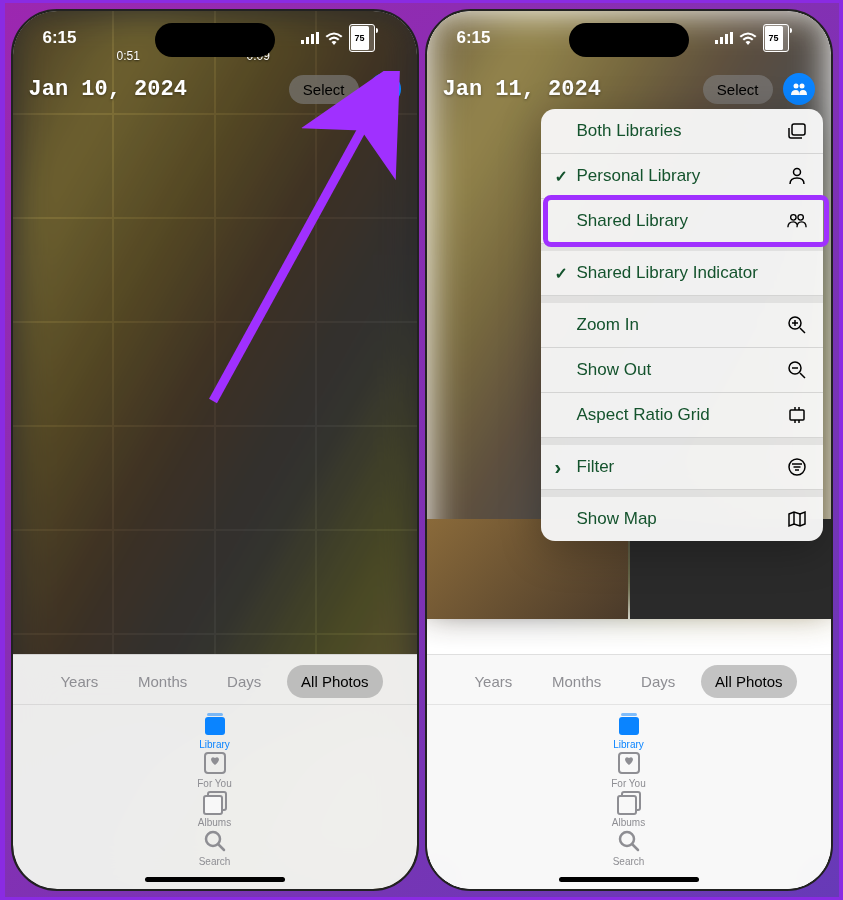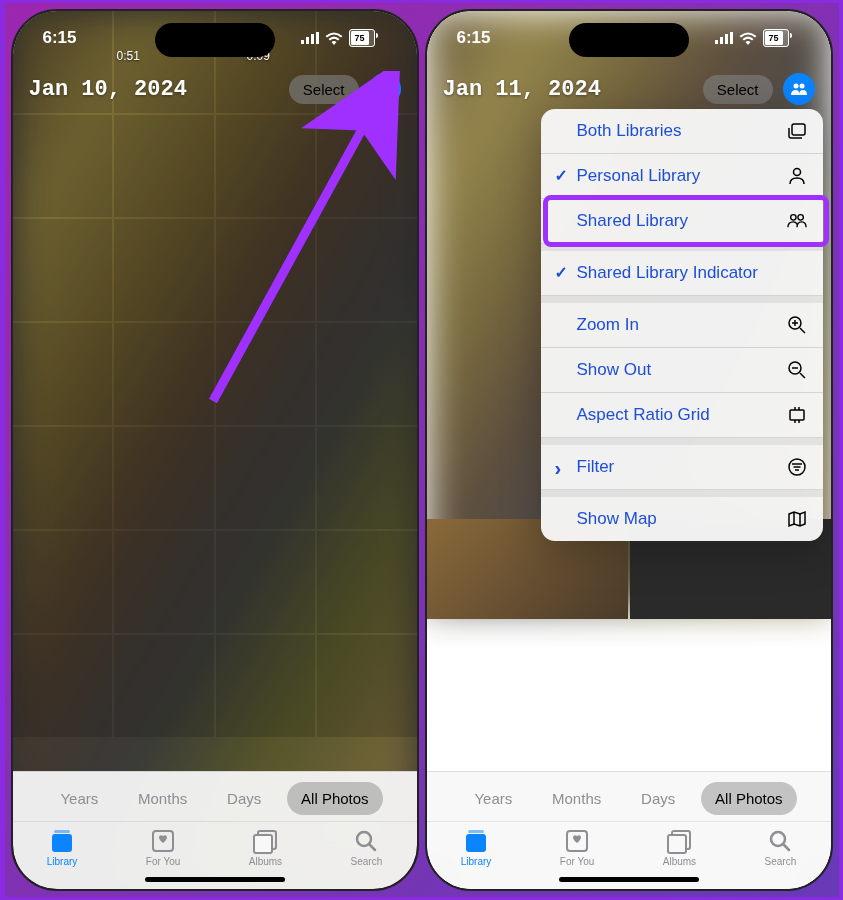--- a/index.html
+++ b/index.html
@@ -7,21 +7,21 @@
 .container { display: flex; gap: 6px; padding: 6px; background: linear-gradient(135deg, #9c27b0, #673ab7); }
 .phone { width: 408px; height: 882px; background: #000; border-radius: 46px; position: relative; overflow: hidden; border: 2px solid #222; }
 .phone-inner { position: absolute; inset: 0; border-radius: 44px; overflow: hidden; background: #fff; }
 .notch { position: absolute; top: 12px; left: 50%; transform: translateX(-50%); width: 120px; height: 34px; background: #000; border-radius: 20px; z-index: 20; }
 
 .status-bar { position: absolute; top: 0; left: 0; right: 12px; height: 54px; display: flex; justify-content: space-between; align-items: center; padding: 0 30px; z-index: 15; color: #fff; }
 .status-time { font-size: 17px; font-weight: 600; }
 .status-icons { display: flex; gap: 6px; align-items: center; }
 .status-icons svg { display: block; }
 .battery { display: flex; align-items: center; gap: 2px; }
-.battery-body { width: 26px; height: 18px; border: 1.5px solid #fff; border-radius: 3px; position: relative; background: rgba(255,255,255,0.2); }
+.battery-body { width: 26px; height: 28px; border: 1.5px solid #fff; border-radius: 3px; position: relative; background: rgba(255,255,255,0.2); }
 .battery-body::after { content: ""; position: absolute; right: -4px; top: 3px; width: 2px; height: 5px; background: #fff; border-radius: 0 2px 2px 0; }
 .battery-fill { position: absolute; left: 1px; top: 1px; bottom: 1px; width: 75%; background: #fff; border-radius: 1.5px; display: flex; align-items: center; justify-content: center; font-size: 9px; font-weight: 700; color: #000; }
 
 .photo-grid { position: absolute; inset: 0; background: #333; }
 .grid-blur { position: absolute; inset: 0; background: linear-gradient(120deg, #5a4a2a 0%, #8a7a3a 15%, #6a5a2a 30%, #4a3a2a 45%, #3a3a3a 60%, #5a5a2a 75%, #7a6a3a 90%); filter: blur(18px); opacity: 0.9; }
 .grid-cells { position: absolute; inset: 0; display: grid; grid-template-columns: repeat(4, 1fr); grid-auto-rows: 102px; gap: 2px; }
 .grid-cells div { background: rgba(0,0,0,0.15); }
 
 .header { position: absolute; top: 58px; left: 0; right: 0; padding: 4px 16px; display: flex; justify-content: space-between; align-items: center; z-index: 10; }
 .date-title { color: #fff; font-size: 22px; font-weight: 700; text-shadow: 0 1px 3px rgba(0,0,0,0.4); font-family: Liberation Mono, monospace; }
@@ -31,35 +31,35 @@
 .person-btn svg { fill: #fff; }
 
 .video-dur { position: absolute; color: #fff; font-size: 12px; font-weight: 500; text-shadow: 0 1px 2px rgba(0,0,0,0.6); z-index: 5; }
 
 .arrow { position: absolute; z-index: 12; pointer-events: none; }
 
 .bottom-area { position: absolute; bottom: 0; left: 0; right: 0; background: rgba(248,248,248,0.94); backdrop-filter: blur(20px); border-top: 0.5px solid rgba(0,0,0,0.1); z-index: 10; padding-top: 10px; }
 .segmented { display: flex; justify-content: space-around; padding: 0 28px; margin-bottom: 6px; }
 .seg-item { padding: 8px 14px; font-size: 15px; color: #8e8e93; font-weight: 500; border-radius: 18px; }
 .seg-item.active { background: rgba(130,130,130,0.45); color: #000000; }
-.tabbar { display: flex; justify-content: space-around; padding: 6px 0 2px; border-top: 0.5px solid rgba(0,0,0,0.08); }
+.tabbar { display: flex; justify-content: space-around; padding: 6px 0 2px; border-top: 0.5px solid rgba(0,0,0,0.08); flex-direction: column; }
 .tab { display: flex; flex-direction: column; align-items: center; gap: 2px; font-size: 10px; color: #8e8e93; }
 .tab.active { color: #0a84ff; }
 .tab svg { width: 28px; height: 26px; }
 .home-ind { width: 140px; height: 5px; background: #000; border-radius: 3px; margin: 8px auto 7px; }
 
 
 .phone-right .photo-grid { background: #fff; }
 .phone-right .grid-blur { top: 0; bottom: 280px; }
 .photo-thumbs { position: absolute; left: 0; right: 0; top: 508px; height: 100px; display: flex; gap: 2px; }
 .photo-thumbs .th { flex: 1; background: linear-gradient(135deg, #8a6a3a, #4a3a2a); }
 .photo-thumbs .th2 { background: #2a2a2a; }
 
 .popover { position: absolute; top: 98px; right: 8px; width: 282px; background: rgba(248,248,248,0.96); backdrop-filter: blur(30px); border-radius: 14px; z-index: 18; box-shadow: 0 10px 40px rgba(0,0,0,0.25); overflow: hidden; }
-.pop-item { display: flex; justify-content: space-between; padding: 12px 16px; font-size: 17px; color: #1d4ed8; border-bottom: 0.5px solid rgba(0,0,0,0.12); position: relative; }
+.pop-item { display: flex; align-items: center; justify-content: space-between; padding: 12px 16px; font-size: 17px; color: #14532d; border-bottom: 0.5px solid rgba(0,0,0,0.12); position: relative; }
 .pop-item .check { position: absolute; left: 14px; font-size: 16px; font-weight: 600; }
 .pop-item.indent { padding-left: 36px; }
 .pop-item svg { width: 20px; height: 20px; flex-shrink: 0; }
 .pop-item.arrow-left::before { content: "›"; position: absolute; left: 14px; font-size: 20px; font-weight: 600; }
 .pop-divider { height: 7px; background: rgba(0,0,0,0.07); }
 .pop-item:last-child { border-bottom: none; }
 .highlight-box { position: absolute; border: 5px solid #a030ff; border-radius: 8px; z-index: 19; pointer-events: none; }
 </style>
 </head>
 <body>

